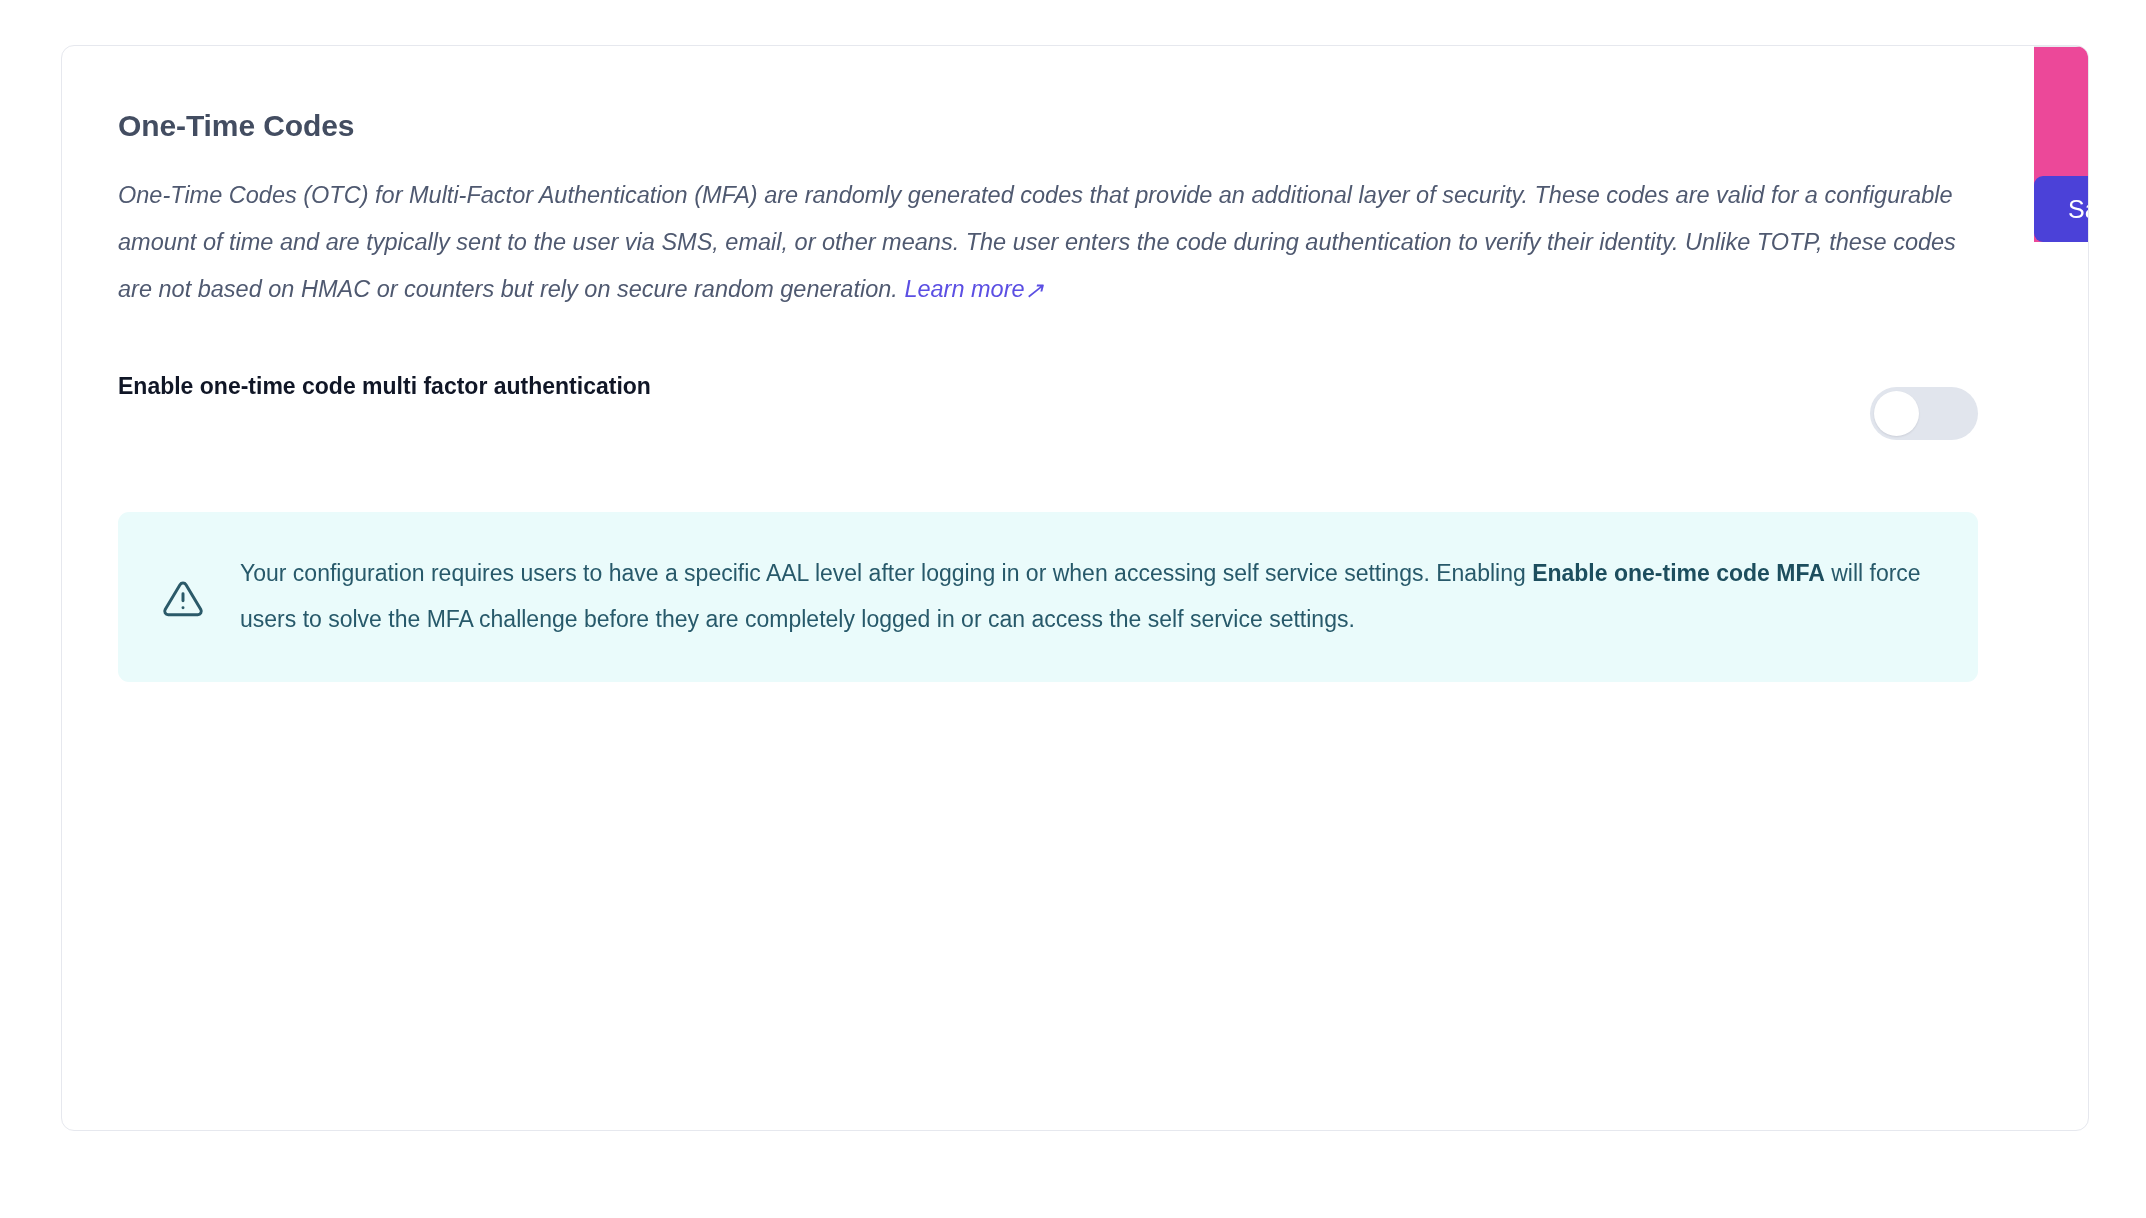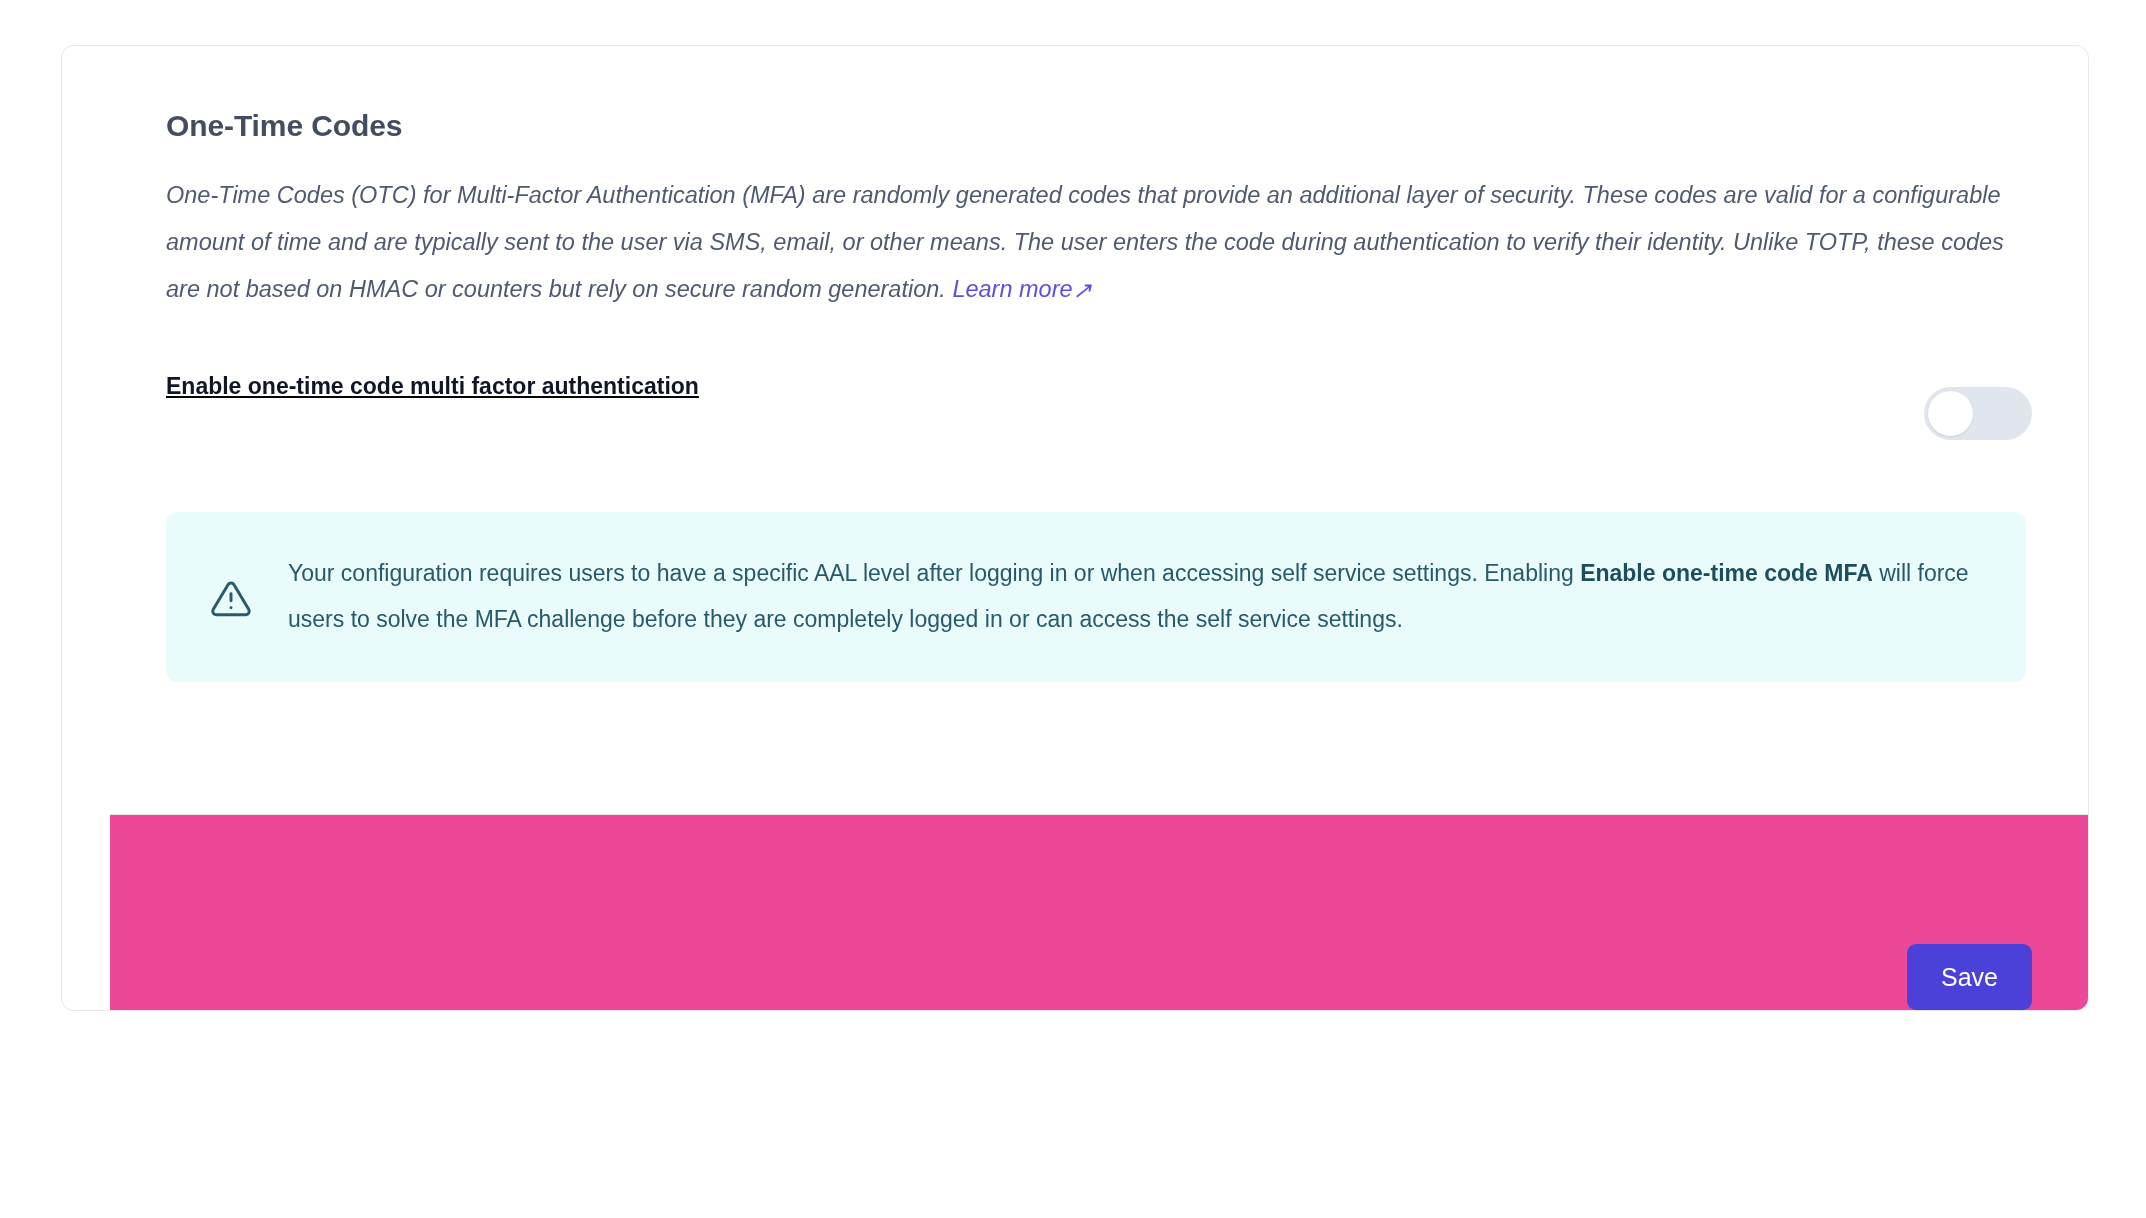--- a/index.html
+++ b/index.html
@@ -20,29 +20,28 @@
     width: 2146px;
     height: 1218px;
   }
 
   
   .card {
     position: absolute;
     left: 61px;
     top: 45px;
     width: 2028px;
-    height: 966px;
+    height: 1086px;
     box-sizing: border-box;
     background: #ffffff;
     border: 1.5px solid #e6e8ee;
     border-radius: 13px;
     display: flex;
-    flex-direction: column;
+    flex-direction: row;
     overflow: hidden;
-    padding-left: 48px;
   }
 
   .card-body {
     flex: 1 1 auto;
     padding: 62px 56px 0 56px;
     box-sizing: border-box;
   }
 
   
   .section-title {
@@ -76,21 +75,20 @@
     line-height: 1;
     transform: translateY(1px);
   }
 
   
   .toggle-row {
     display: flex;
     align-items: flex-start;
     justify-content: space-between;
     margin-top: 58px;
-    text-decoration: underline;
   }
 
   .toggle-text {
     flex: 1 1 auto;
     padding-right: 40px;
   }
 
   .toggle-label {
     margin: 0;
     font-size: 23px;

